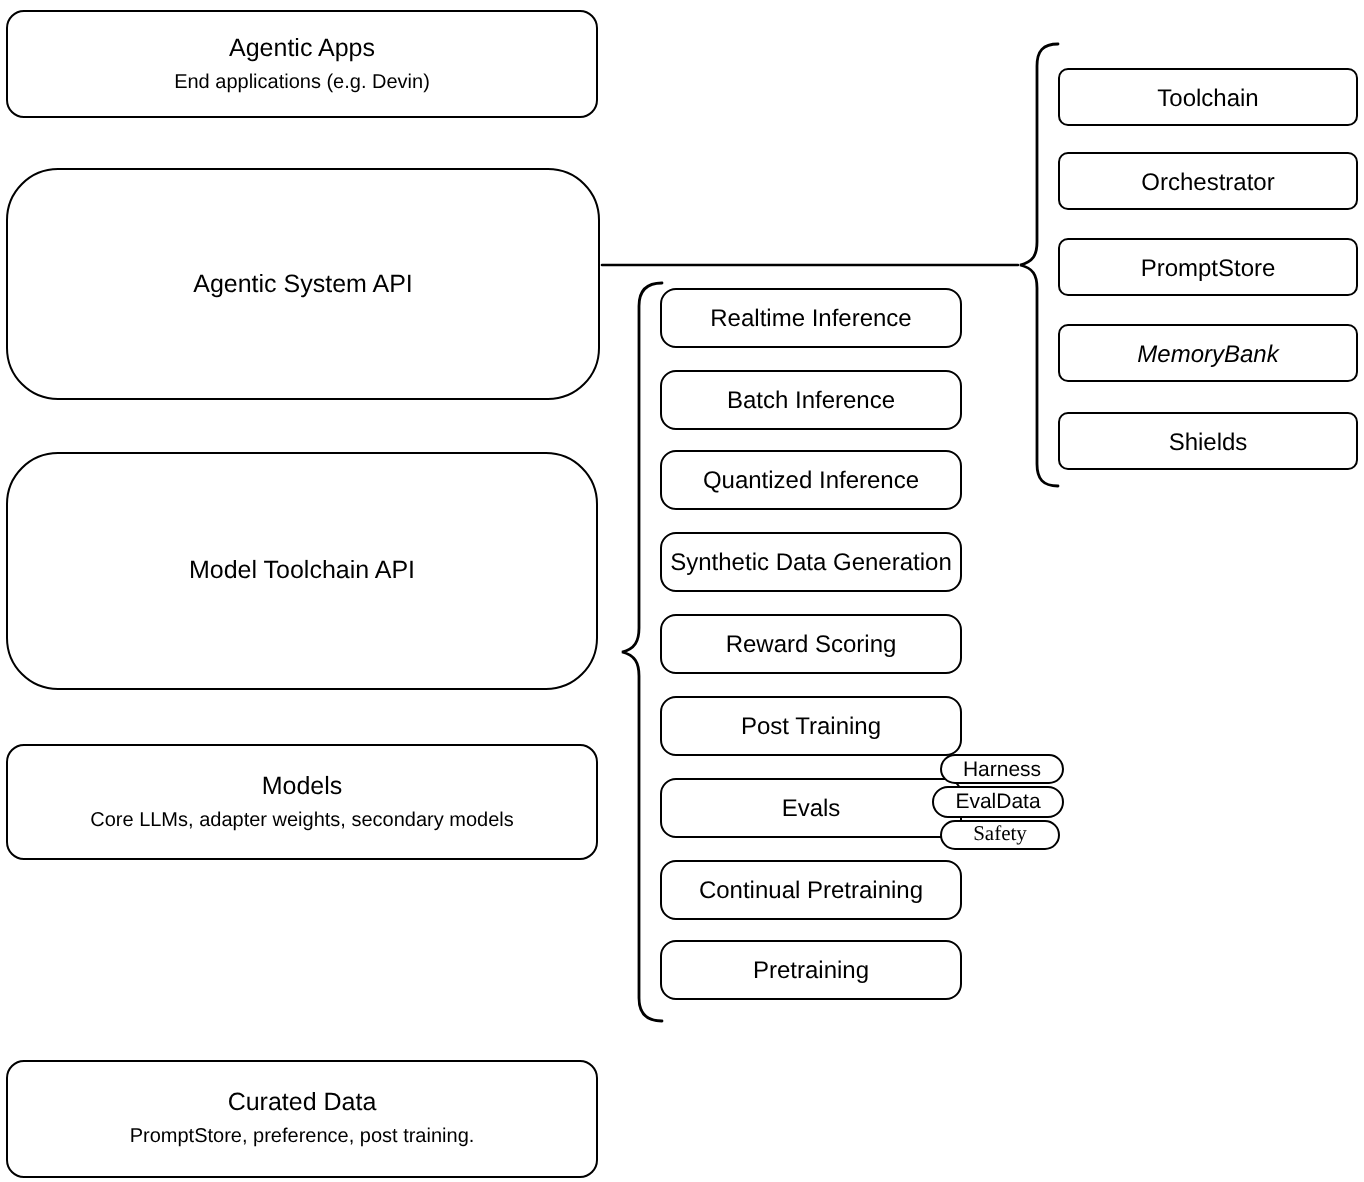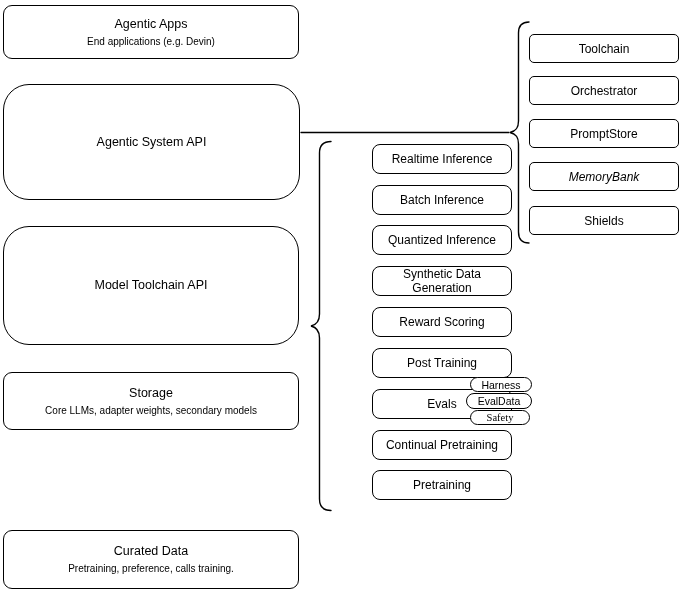--- a/index.html
+++ b/index.html
@@ -11,24 +11,24 @@
     position:absolute;left:3px;width:296px;box-sizing:border-box;
     border:1.3px solid #000;background:#fff;
     display:flex;flex-direction:column;align-items:center;justify-content:center;
     text-align:center;
   }
   .r-sm{border-radius:9px;}
   .r-lg{border-radius:26px;}
   .title{font-size:12.5px;line-height:15px;}
   .subtitle{font-size:10px;line-height:12px;margin-top:4px;padding:0 10px;}
   .mid-item{
-    position:absolute;left:330px;width:140px;height:30px;box-sizing:border-box;
+    position:absolute;left:330px;width:151px;height:30px;box-sizing:border-box;
     border:1.3px solid #000;border-radius:8px;background:#fff;
     display:flex;align-items:center;justify-content:center;
-    font-size:12px;text-align:center;margin-left:42px;
+    font-size:12px;text-align:center;
   }
   .right-item{
     position:absolute;left:529px;width:150px;height:29px;box-sizing:border-box;
     border:1.3px solid #000;border-radius:5px;background:#fff;
     display:flex;align-items:center;justify-content:center;font-size:12px;
   }
   .pill{
     position:absolute;box-sizing:border-box;border:1.3px solid #000;background:#fff;
     display:flex;align-items:center;justify-content:center;
     font-size:10.5px;z-index:5;
@@ -47,28 +47,28 @@
 
   <div class="panel r-lg" style="top:84px;height:116px;width:297px;">
     <div class="title">Agentic System API</div>
   </div>
 
   <div class="panel r-lg" style="top:226px;height:119px;">
     <div class="title">Model Toolchain API</div>
   </div>
 
   <div class="panel r-sm" style="top:372px;height:58px;">
-    <div class="title">Storage</div>
+    <div class="title">Models</div>
     <div class="subtitle">Core LLMs, adapter weights, secondary models</div>
   </div>
 
 
   <div class="panel r-sm" style="top:530px;height:59px;">
     <div class="title">Curated Data</div>
-    <div class="subtitle">Pretraining, preference, calls training.</div>
+    <div class="subtitle">PromptStore, preference, post training.</div>
   </div>
 
   <div class="mid-item" style="top:144px;">Realtime Inference</div>
   <div class="mid-item" style="top:185px;">Batch Inference</div>
   <div class="mid-item" style="top:225px;">Quantized Inference</div>
   <div class="mid-item" style="top:266px;">Synthetic Data Generation</div>
   <div class="mid-item" style="top:307px;">Reward Scoring</div>
   <div class="mid-item" style="top:348px;">Post Training</div>
   <div class="mid-item" style="top:389px;">Evals</div>
   <div class="mid-item" style="top:430px;">Continual Pretraining</div>

